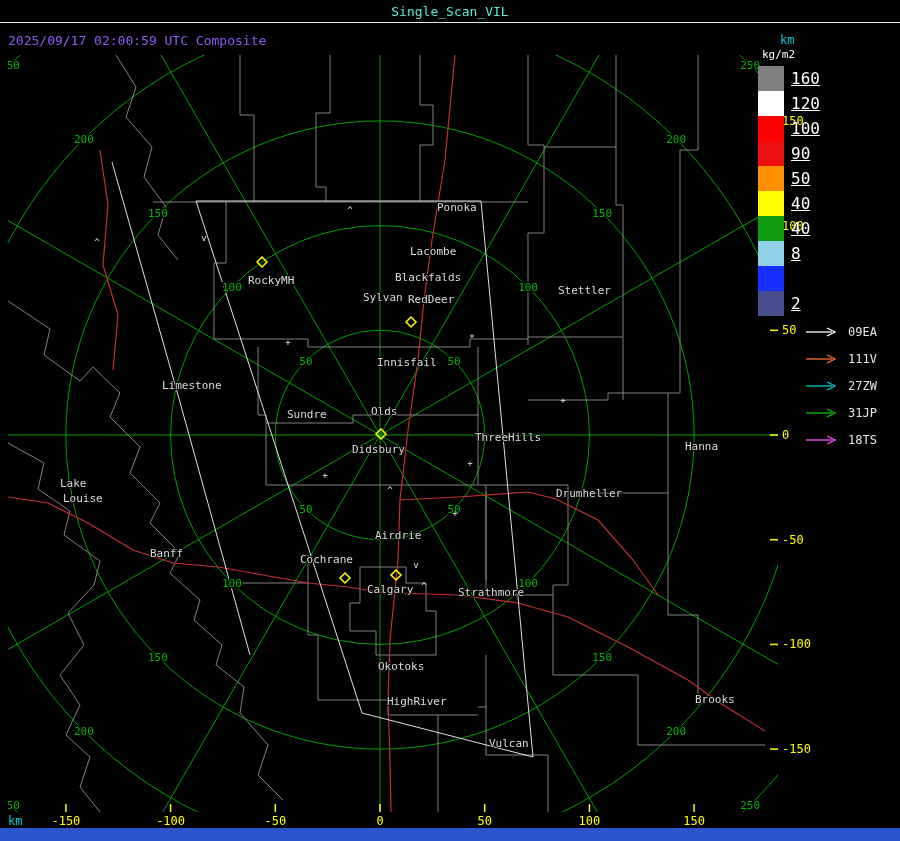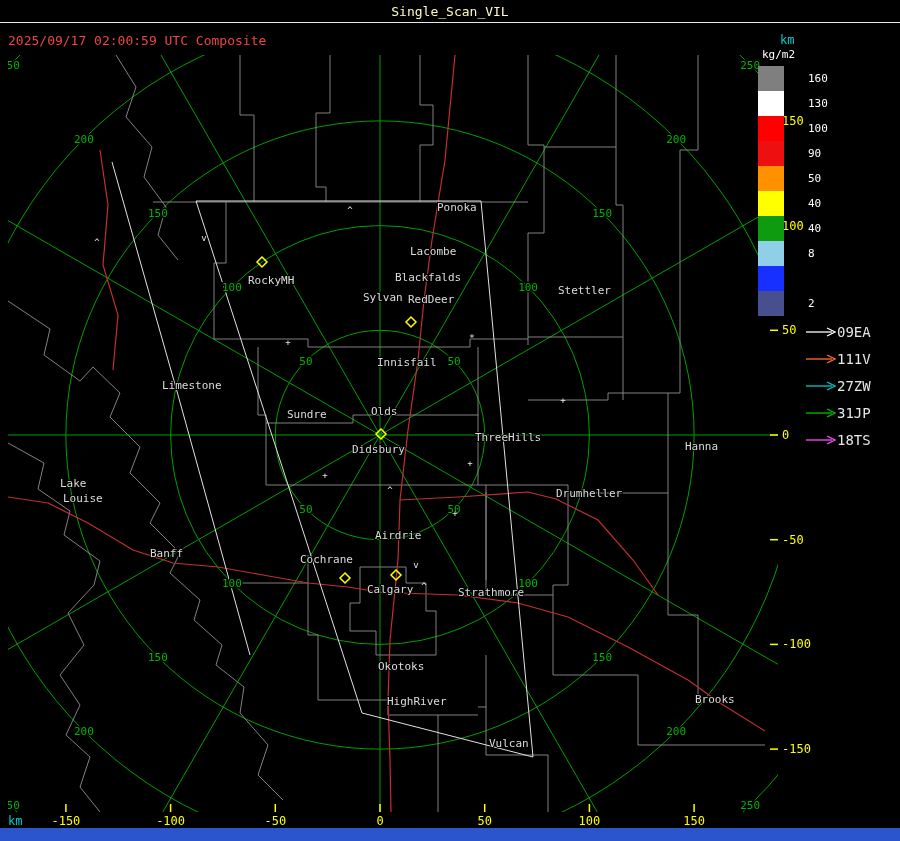--- a/index.html
+++ b/index.html
@@ -1,37 +1,37 @@
 <!DOCTYPE html>
 <html><head>
 <meta charset="utf-8">
 <style>
   html,body{margin:0;padding:0;background:#000;}
   #app{position:relative;width:900px;height:841px;background:#000;overflow:hidden;
        font-family:"DejaVu Sans Mono", monospace;}
   #titlebar{position:absolute;left:0;top:0;width:900px;height:22px;
-    border-bottom:1px solid #e8e8e8;color:#fef9c3;font-size:13px;
+    border-bottom:1px solid #e8e8e8;color:#5eead4;font-size:13px;
     display:flex;align-items:center;justify-content:center;background:#000;}
-  #timestamp{position:absolute;left:8px;top:33px;color:#ef4444;font-size:13px;white-space:pre;}
+  #timestamp{position:absolute;left:8px;top:33px;color:#8b5cf6;font-size:13px;white-space:pre;}
   #km-top{position:absolute;left:780px;top:33px;color:#00cccc;font-size:12px;}
   #plot{position:absolute;left:8px;top:55px;width:770px;height:757px;}
   #plot svg{display:block;}
   #right-axis{position:absolute;left:782px;top:55px;width:46px;height:757px;color:#ffff00;font-size:12px;}
   #right-axis span{position:absolute;left:0;}
   #bottom-axis{position:absolute;left:8px;top:814px;width:770px;height:14px;color:#ffff00;font-size:12px;}
   #bottom-axis span{position:absolute;transform:translateX(-50%);white-space:nowrap;}
   #km-bottom{position:absolute;left:8px;top:814px;color:#00cccc;font-size:12px;}
   #colorbar{position:absolute;left:758px;top:48px;}
   #kg-unit{color:#ffffff;font-size:11px;margin-bottom:5px;padding-left:4px;}
   .cb-row{display:flex;height:25px;align-items:center;}
   .cb-swatch{width:26px;height:25px;}
-  .cb-label{color:#ffffff;font-size:11px;margin-left:24px;width:30px;}
+  .cb-label{color:#ffffff;font-size:16px;margin-left:7px;width:30px;text-decoration:underline;}
   #radar-legend{position:absolute;left:806px;top:318px;}
   .radar-row{display:flex;align-items:center;height:27px;}
-  .radar-id{color:#e6e6e6;font-size:14px;margin-left:1px;}
+  .radar-id{color:#e6e6e6;font-size:12px;margin-left:12px;}
   #taskbar{position:absolute;left:0;top:828px;width:900px;height:13px;background:#2a55cc;}
 </style>
 </head>
 <body>
 
 <div id="app">
 
   <div id="titlebar">
     <span>Single_Scan_VIL</span>
   </div>
@@ -194,21 +194,21 @@
 
   <div id="colorbar">
     <div id="kg-unit">kg/m2</div>
     <div>
         <div class="cb-row">
           <div class="cb-swatch" style="background: rgb(127, 127, 127);"></div>
           <div class="cb-label">160</div>
         </div>
         <div class="cb-row">
           <div class="cb-swatch" style="background: rgb(255, 255, 255);"></div>
-          <div class="cb-label">130</div>
+          <div class="cb-label">120</div>
         </div>
         <div class="cb-row">
           <div class="cb-swatch" style="background: rgb(255, 0, 0);"></div>
           <div class="cb-label">100</div>
         </div>
         <div class="cb-row">
           <div class="cb-swatch" style="background: rgb(238, 16, 16);"></div>
           <div class="cb-label">90</div>
         </div>
         <div class="cb-row">

